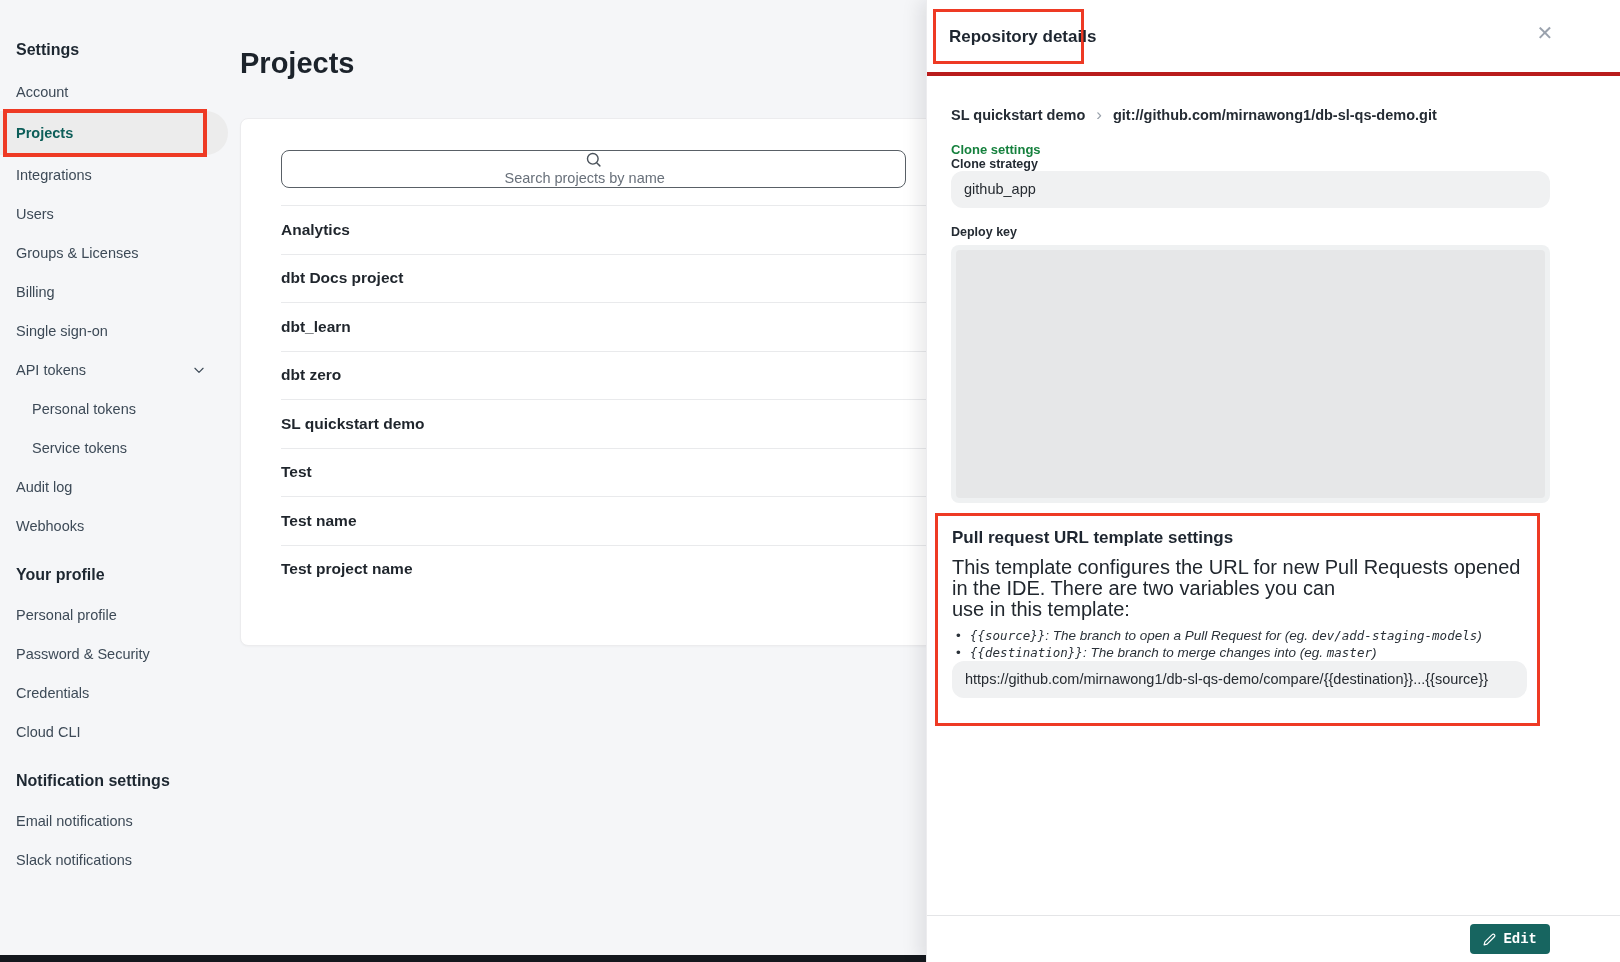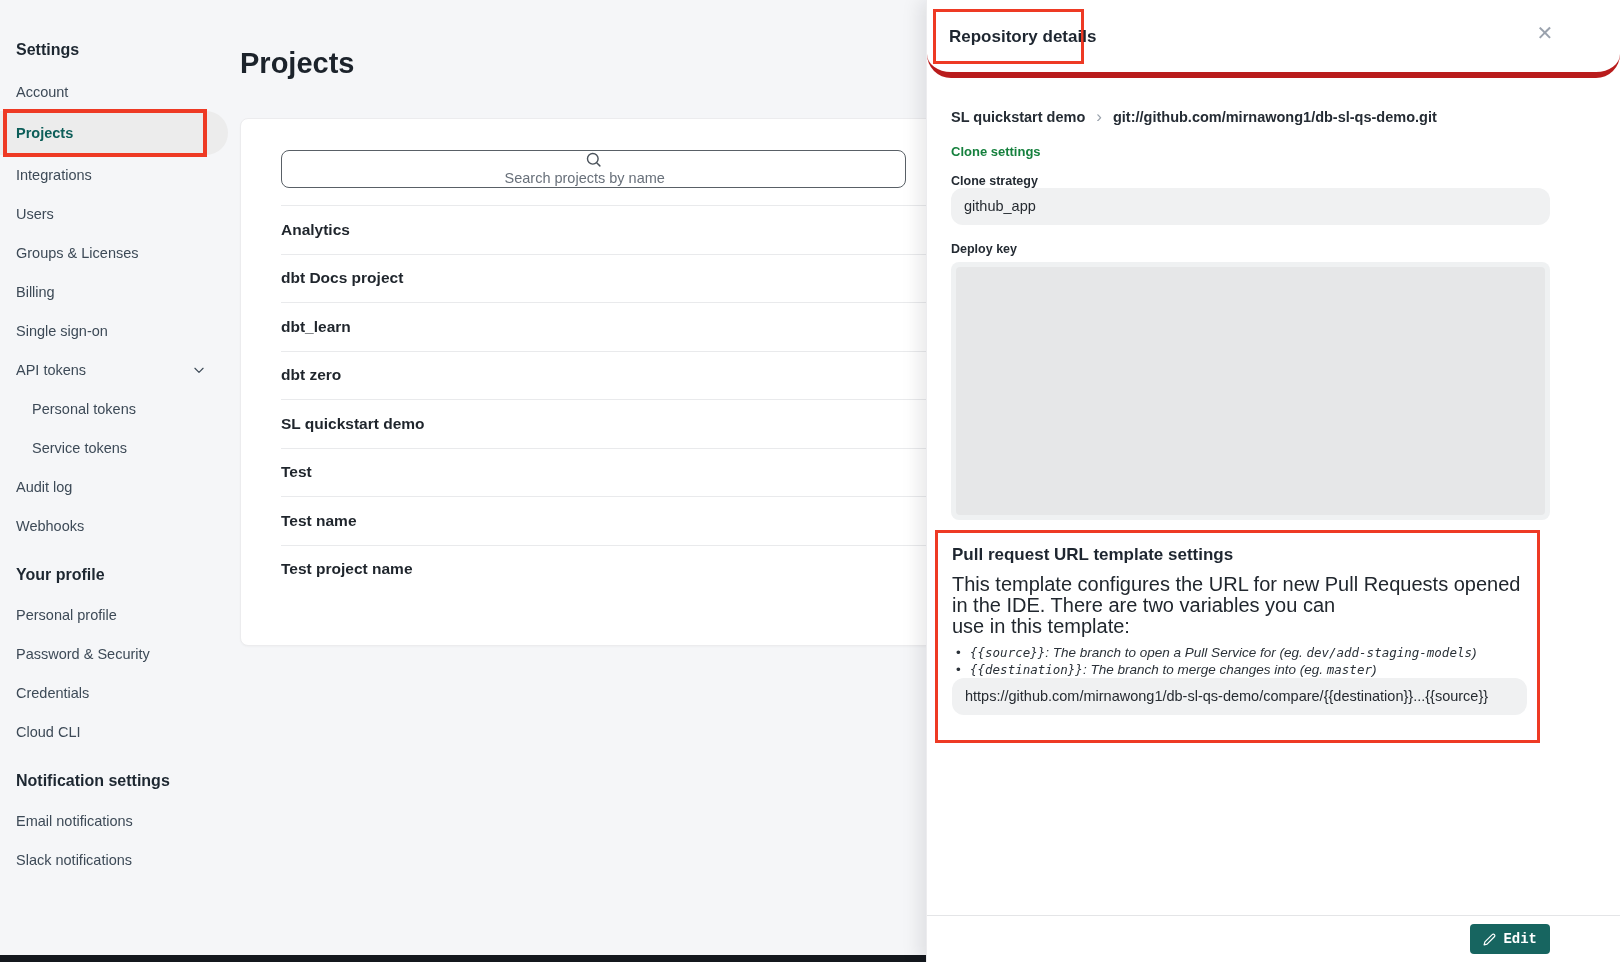--- a/index.html
+++ b/index.html
@@ -29,30 +29,30 @@
   .search-box input{border:none;outline:none;flex:1;margin-left:9px;font-size:14.5px;font-family:inherit;color:#232b34;background:transparent;}
   .search-box input::placeholder{color:#68707a;}
   .rows{margin:17px 40px 0 40px;border-top:1px solid #e9eaec;}
   .row{height:47.5px;display:flex;align-items:center;border-bottom:1px solid #e9eaec;cursor:pointer;}
   .row:last-child{border-bottom:none;}
   .row span{font-size:15.5px;font-weight:700;color:#1f252c;}
   
   .bottom-strip{position:absolute;left:0;bottom:0;width:926px;height:7px;background:#14181d;}
   
   .panel{position:absolute;left:926px;top:0;width:694px;height:962px;background:#ffffff;box-shadow:-6px 0 18px rgba(16,24,32,0.10);border-left:1px solid #ececee;box-sizing:border-box;z-index:10;}
-  .panel-header{position:relative;height:72px;border-bottom:6px solid #b91c1c;border-radius:24px;}
+  .panel-header{position:relative;height:72px;border-bottom:4px solid #b91c1c;}
   .title-annot{position:absolute;left:6px;top:9px;width:151px;height:55px;border:3px solid #ee3a24;box-sizing:border-box;display:flex;align-items:center;}
   .panel-title{margin:0;padding-left:13px;font-size:17px;font-weight:700;color:#1e2630;white-space:nowrap;}
   .close-btn{position:absolute;right:62px;top:20px;width:26px;height:26px;border:none;background:transparent;color:#9aa2ad;font-size:20px;line-height:26px;text-align:center;cursor:pointer;padding:0;font-family:inherit;}
   .panel-body{padding:0 70px 0 24px;}
   .breadcrumb{margin-top:31px;display:flex;align-items:center;font-size:14.5px;font-weight:700;color:#252c34;}
   .breadcrumb .sep{color:#9aa2ac;font-weight:400;font-size:17px;margin:0 11px;line-height:14px;}
   .breadcrumb .crumb-link{cursor:pointer;}
   .sec-heading{margin:19px 0 0 0;font-size:13px;font-weight:700;color:#15803d;}
-  .field-label{display:block;margin-top:15px;font-size:12.5px;font-weight:700;color:#242b33;}
+  .field-label{display:block;font-size:12.5px;font-weight:700;color:#242b33;}
   .ro-input{height:37px;line-height:37px;background:#f0f1f2;border-radius:12px;padding-left:13px;font-size:14.5px;color:#262b31;white-space:nowrap;overflow:hidden;}
   .deploy-box{margin-top:6px;height:258px;background:#eff1f2;border-radius:8px;padding:5px;box-sizing:border-box;}
   .deploy-inner{width:100%;height:100%;background:#e6e7e8;border-radius:4px;}
   .pr-box{margin:10px 0 0 -16px;width:calc(100% + 6px);border:3px solid #ee3a24;box-sizing:border-box;padding:12px 10px 25px 14px;}
   .pr-heading{margin:0;font-size:17px;font-weight:700;color:#1e2630;}
   .pr-desc{margin-top:9px;font-size:20px;line-height:21px;color:#21272e;}
   .pr-bullets{margin:7px 0 0 0;padding:0;list-style:none;}
   .pr-bullets li{font-size:13.5px;line-height:17px;color:#2a3138;padding-left:18px;position:relative;}
   .pr-bullets li::before{content:"•";position:absolute;left:4px;color:#2a3138;}
   .mono-i{font-family:"DejaVu Sans Mono",monospace;font-style:italic;font-size:12.5px;}
@@ -210,21 +210,21 @@
     </div>
 
     <section class="pr-box">
       <h3 class="pr-heading">Pull request URL template settings</h3>
       <div class="pr-desc">
         <div>This template configures the URL for new Pull Requests opened in the IDE. There are two variables you can</div>
         <div>use in this template:</div>
       </div>
       <ul class="pr-bullets">
         <li>
-          <span class="mono-i">{{source}}</span><span class="it">: The branch to open a Pull Service for (eg. </span><span class="mono-i">dev/add-staging-models</span><span class="it">)</span>
+          <span class="mono-i">{{source}}</span><span class="it">: The branch to open a Pull Request for (eg. </span><span class="mono-i">dev/add-staging-models</span><span class="it">)</span>
         </li>
         <li>
           <span class="mono-i">{{destination}}</span><span class="it">: The branch to merge changes into (eg. </span><span class="mono-i">master</span><span class="it">)</span>
         </li>
       </ul>
       <div class="ro-input">https://github.com/mirnawong1/db-sl-qs-demo/compare/{{destination}}...{{source}}</div>
     </section>
   </div>
 
   <footer class="panel-footer">

